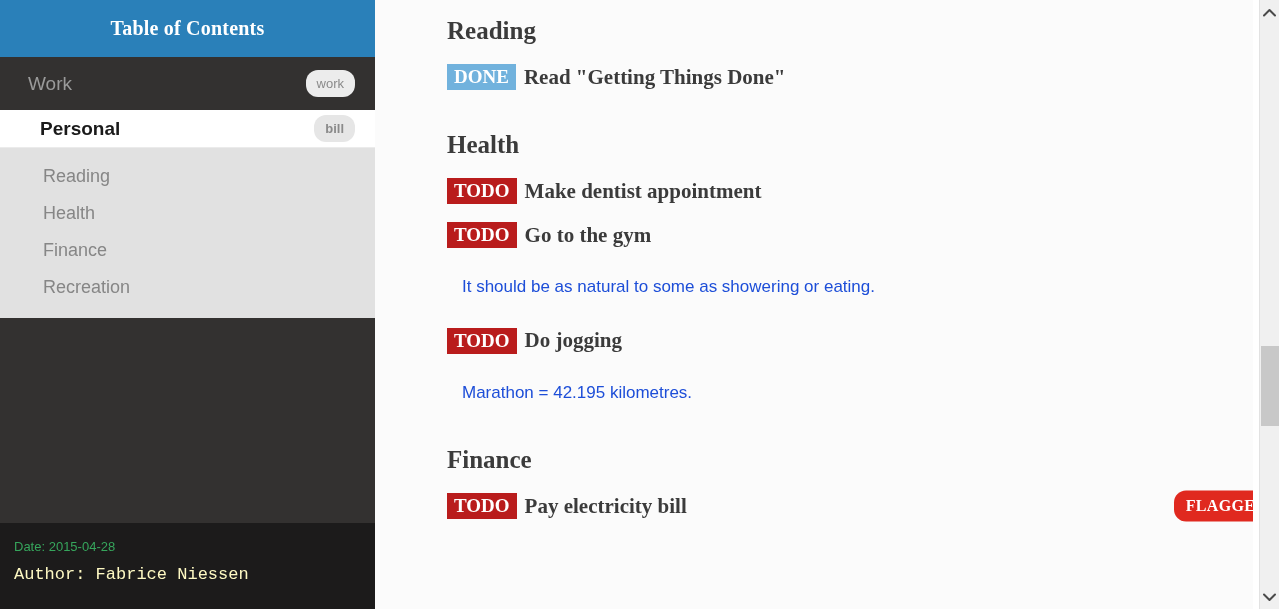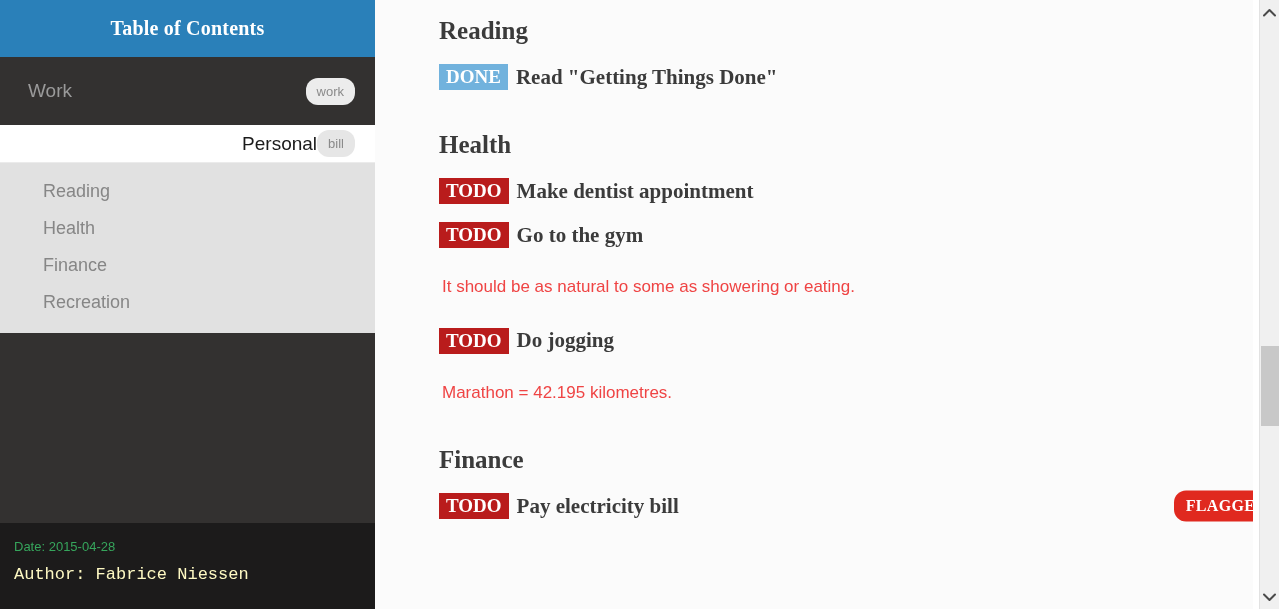--- a/index.html
+++ b/index.html
@@ -16,20 +16,21 @@
     background: #fbfbfb;
     color: #3b3b3b;
     position: relative;
   }
 
   .page {
     display: flex;
     width: 1279px;
     height: 609px;
     position: relative;
+    gap: 8px;
   }
 
   
   .sidebar {
     width: 375px;
     height: 609px;
     background: #333130;
     display: flex;
     flex-direction: column;
     flex: 0 0 375px;
@@ -49,41 +50,40 @@
     letter-spacing: 0.2px;
   }
 
   .toc-body {
     flex: 1 1 auto;
     background: #333130;
     overflow: hidden;
   }
 
   .toc-top-item {
-    height: 68px;
+    height: 53px;
     display: flex;
     align-items: center;
     justify-content: space-between;
     padding: 0 20px 0 28px;
     font-size: 19px;
   }
 
   .toc-top-item.work {
     background: #333130;
     color: #9a9a9a;
   }
 
   .toc-top-item.personal {
     height: 38px;
     background: #ffffff;
     color: #1a1a1a;
-    font-weight: normal;
+    font-weight: bold;
     border-bottom: 1px solid #ebebeb;
     padding-left: 40px;
-    justify-content: flex-end;
   }
 
   .tag {
     display: inline-block;
     border-radius: 12px;
     font-size: 13px;
     line-height: 1;
     padding: 7px 11px;
     color: #8a8a8a;
   }
@@ -189,22 +189,22 @@
     font-size: 16px;
     line-height: 1;
     padding: 7px 12px 8px 12px;
     border-radius: 12px;
     letter-spacing: 0.3px;
   }
 
   p.para {
     font-family: "Liberation Sans", sans-serif;
     font-size: 17px;
-    color: #ef4444;
-    margin: 0 0 18px 3px;
+    color: #1d4ed8;
+    margin: 0 0 18px 15px;
     line-height: 1.45;
   }
 
   p.para.spaced-top { margin-top: 27px; }
 
   
   .scrollbar {
     position: absolute;
     top: 0;
     right: 0;

